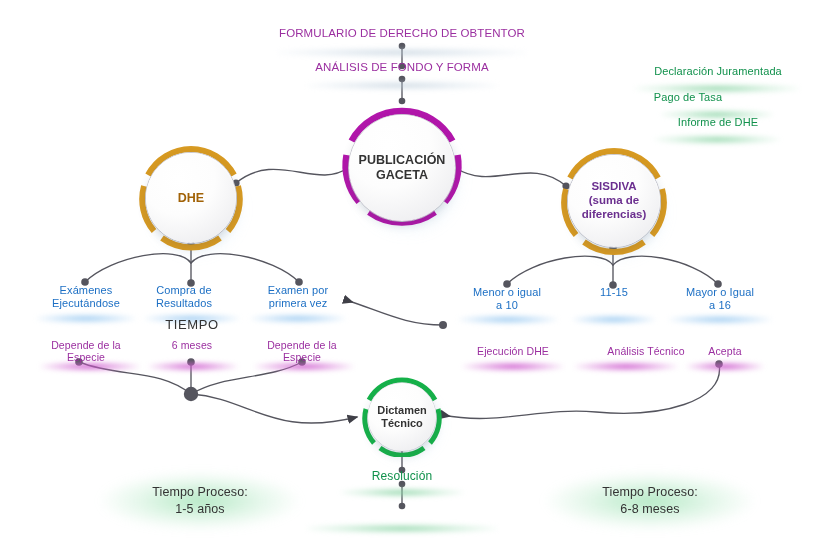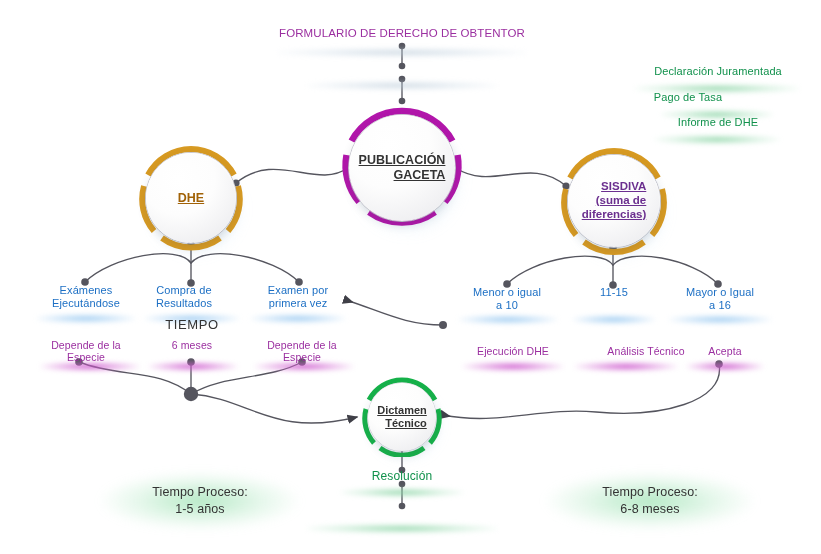--- a/index.html
+++ b/index.html
@@ -63,23 +63,22 @@
     border-radius:50%;
     background:
       radial-gradient(circle at 36% 28%, #ffffff 0%, #fdfdfd 42%, #f1f1f3 74%, #e6e7ea 100%);
     box-shadow:
       0 4px 10px rgba(60,70,90,.17),
       inset 0 1px 2px rgba(255,255,255,.9);
   }
   .node .cap{
     position:absolute;left:0;top:0;width:100%;height:100%;
     display:flex;align-items:center;justify-content:center;
-    text-align:right;font-weight:bold;line-height:1.2;
+    text-align:center;font-weight:bold;line-height:1.2;
     white-space:pre-line;
-    text-decoration:underline;
   }
   .node .glow{
     position:absolute;border-radius:50%;
     background:radial-gradient(ellipse at 50% 50%, rgba(150,200,235,.5) 0%, rgba(255,255,255,0) 70%);
     filter:blur(6px);
   }
 </style>
 </head>
 <body>
 
@@ -159,20 +158,21 @@
       <circle cx="402" cy="470" r="3.3"></circle>
       <circle cx="402" cy="484" r="3.3"></circle>
       <circle cx="402" cy="506" r="3.3"></circle>
     </g>
   </svg>
 
   <div class="shelf gray" style="left:276px;top:48px;width:252px;"></div>
   <div class="lbl purple" style="left:252px;top:27px;width:300px;font-size:11.5px;">FORMULARIO DE DERECHO DE OBTENTOR</div>
 
   <div class="shelf gray" style="left:306px;top:81px;width:192px;"></div>
+  <div class="lbl purple" style="left:282px;top:61px;width:240px;font-size:11.5px;">ANÁLISIS DE FONDO Y FORMA</div>
 
   <div class="shelf grn" style="left:634px;top:84px;width:166px;"></div>
   <div class="lbl green" style="left:630px;top:65px;width:176px;font-size:11px;">Declaración Juramentada</div>
 
   <div class="shelf grn" style="left:660px;top:110px;width:114px;"></div>
   <div class="lbl green" style="left:600px;top:91px;width:176px;font-size:11px;">Pago de Tasa</div>
 
   <div class="shelf grn" style="left:654px;top:135px;width:126px;"></div>
   <div class="lbl green" style="left:630px;top:116px;width:176px;font-size:11px;">Informe de DHE</div>
 

